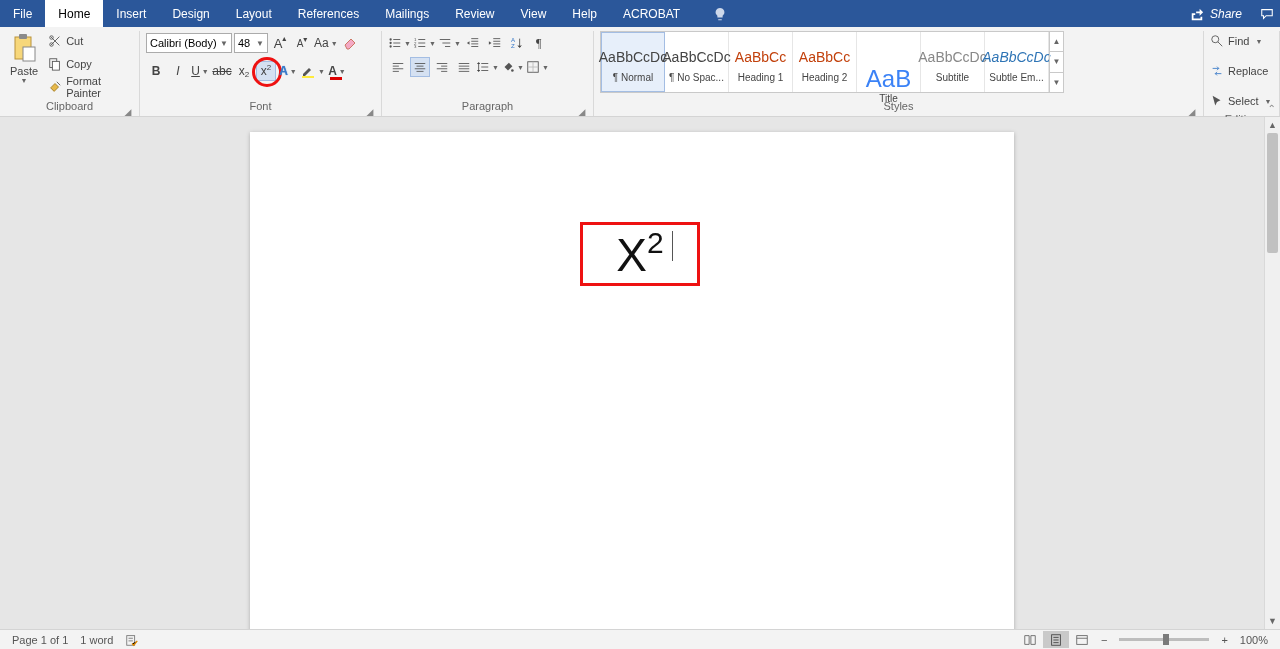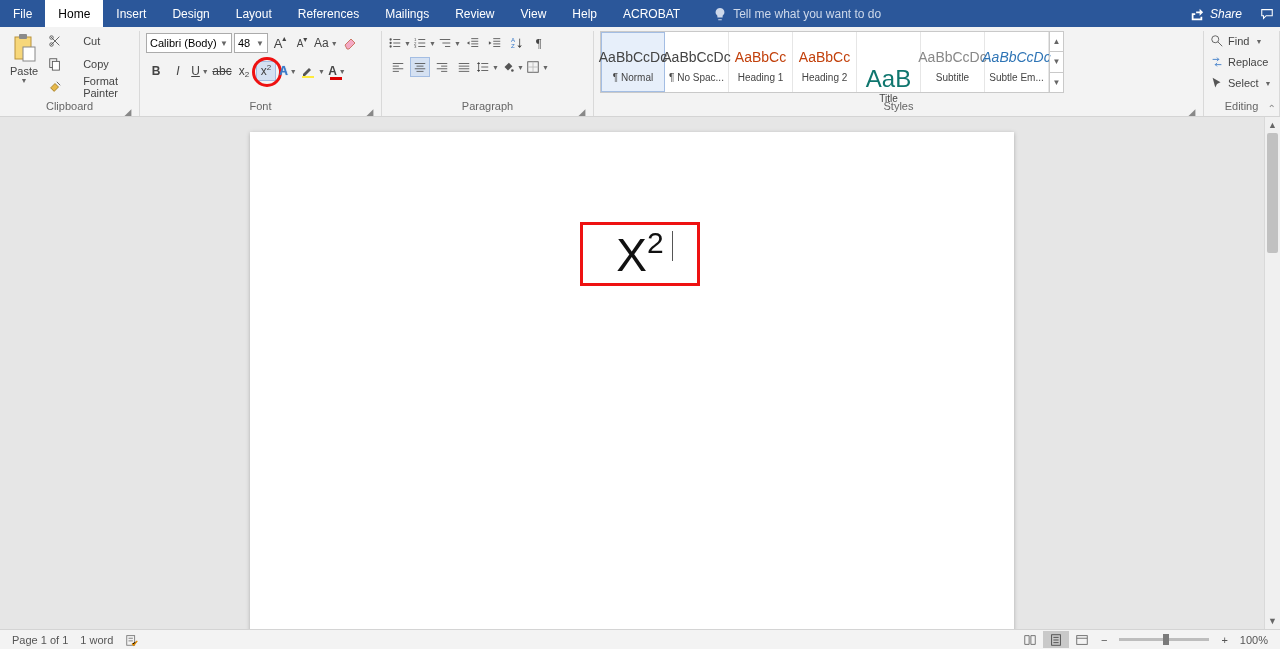--- a/index.html
+++ b/index.html
@@ -23,21 +23,21 @@
   .group { border-right: 1px solid #d9d9d9; padding: 0 6px 0 6px; display: flex; flex-direction: column; justify-content: space-between; }
   .group-label { font-size: 11px; color: #666; text-align: center; height: 18px; line-height: 16px; position: relative; }
   .group-launcher { position: absolute; right: 0; bottom: 2px; width: 10px; height: 10px; font-size: 9px; color: #888; }
   .group-body { flex: 1; display: flex; align-items: flex-start; gap: 4px; }
 
   
   .vbtn { display: flex; flex-direction: column; align-items: center; justify-content: center; font-size: 11px; color: #444; padding: 2px 4px; }
   .vbtn svg { margin-bottom: 2px; }
 
   .small-row { display: flex; flex-direction: column; gap: 3px; font-size: 11px; color: #444; }
-  .small-row .rowbtn { display: flex; align-items: center; gap: 21px; height: 20px; padding: 0 2px; }
+  .small-row .rowbtn { display: flex; align-items: center; gap: 4px; height: 20px; padding: 0 2px; }
   .rowbtn svg { flex: none; }
 
   
   .font-row1 { display: flex; align-items: center; gap: 2px; height: 24px; }
   .font-row2 { display: flex; align-items: center; gap: 2px; height: 24px; margin-top: 4px; }
   .combo { height: 20px; border: 1px solid #ababab; background: #fff; font-size: 11px; display: flex; align-items: center; padding: 0 3px; }
   .combo .val { flex: 1; white-space: nowrap; overflow: hidden; }
   .combo .dd { font-size: 8px; color: #666; margin-left: 3px; }
   .ibtn { min-width: 20px; height: 20px; display: flex; align-items: center; justify-content: center; font-size: 12px; color: #444; position: relative; }
   .ibtn .dd { font-size: 7px; color: #666; margin-left: 2px; }
@@ -45,21 +45,21 @@
   .circle-mark { position: absolute; width: 30px; height: 30px; border: 3px solid #e11; border-radius: 50%; left: -5px; top: -5px; pointer-events: none; }
 
   
   .para-row { display: flex; align-items: center; gap: 2px; height: 24px; }
 
   
   .styles { display: flex; align-items: stretch; height: 62px; border: 1px solid #c9c9c9; background: #fff; }
   .style-item { width: 64px; border-right: 1px solid #e6e6e6; display: flex; flex-direction: column; align-items: center; justify-content: center; font-size: 10px; color: #444; cursor: pointer; }
   .style-item.selected { border: 1px solid #a3bde3; background: #e7effa; }
   .style-preview { font-size: 14px; height: 30px; display: flex; align-items: center; }
-  .style-title .style-preview { font-size: 24px; color: #0f766e; margin-top: 44px; }
+  .style-title .style-preview { font-size: 24px; color: #3b82f6; margin-top: 44px; }
   .style-h1  .style-preview, .style-h2 .style-preview { color: #c2410c; }
   .style-sub .style-preview { color: #888; }
   .style-se  .style-preview { color: #2e74b5; font-style: italic; }
   .styles-scroll { width: 14px; display: flex; flex-direction: column; border-left: 1px solid #c9c9c9; }
   .styles-scroll div { flex: 1; display: flex; align-items: center; justify-content: center; font-size: 8px; color: #666; border-bottom: 1px solid #c9c9c9; }
   .styles-scroll div:last-child { border-bottom: none; }
 
   
   .edit-row { display:flex; align-items:center; gap:4px; font-size:11px; color:#444; height:20px; }
 
@@ -102,21 +102,20 @@
   <div class="tab">References</div>
   <div class="tab">Mailings</div>
   <div class="tab">Review</div>
   <div class="tab">View</div>
   <div class="tab">Help</div>
   <div class="tab">ACROBAT</div>
   <div class="tell-me">
     <svg class="ic" viewBox="0 0 16 16">
         <path fill="#cdd8ea" d="M8 1a5 5 0 0 0-3 9v2h6v-2a5 5 0 0 0-3-9zM6 14h4v1H6z"></path>
       </svg>
-    <input placeholder="Tell me what you want to do" style="">
   </div>
   <div class="tab-spacer"></div>
   <div class="titlebar-right">
     <div class="share-btn">
       <svg class="ic" viewBox="0 0 16 16">
           <path fill="#fff" d="M11 2l4 4-4 4V7H7V5h4V2zM2 7h4v2H4v4h8v-2h2v4H2z"></path>
         </svg>
       <span>Share</span>
     </div>
     <div class="tb-icon">
@@ -374,21 +373,21 @@
             <div>▲</div>
             <div>▼</div>
             <div>▼</div>
           </div>
         </div>
     </div>
     <div class="group-label"><span>Styles</span><span class="group-launcher">◢</span></div>
   </div>
 
   <div class="group" style="width:76px">
-    <div class="small-row" style="gap:1px">
+    <div class="small-row" style="gap:10px">
       <div class="edit-row">
         <svg class="ic" viewBox="0 0 16 16">
             <circle cx="6" cy="6" r="4" fill="none" stroke="#555"></circle>
             <path stroke="#555" d="M9 9l5 5"></path>
           </svg>
         <span>Find</span>
           <span style="font-size:7px;color:#666;margin-left:2px">▼</span>
       </div>
       <div class="edit-row">
         <svg class="ic" viewBox="0 0 16 16">

